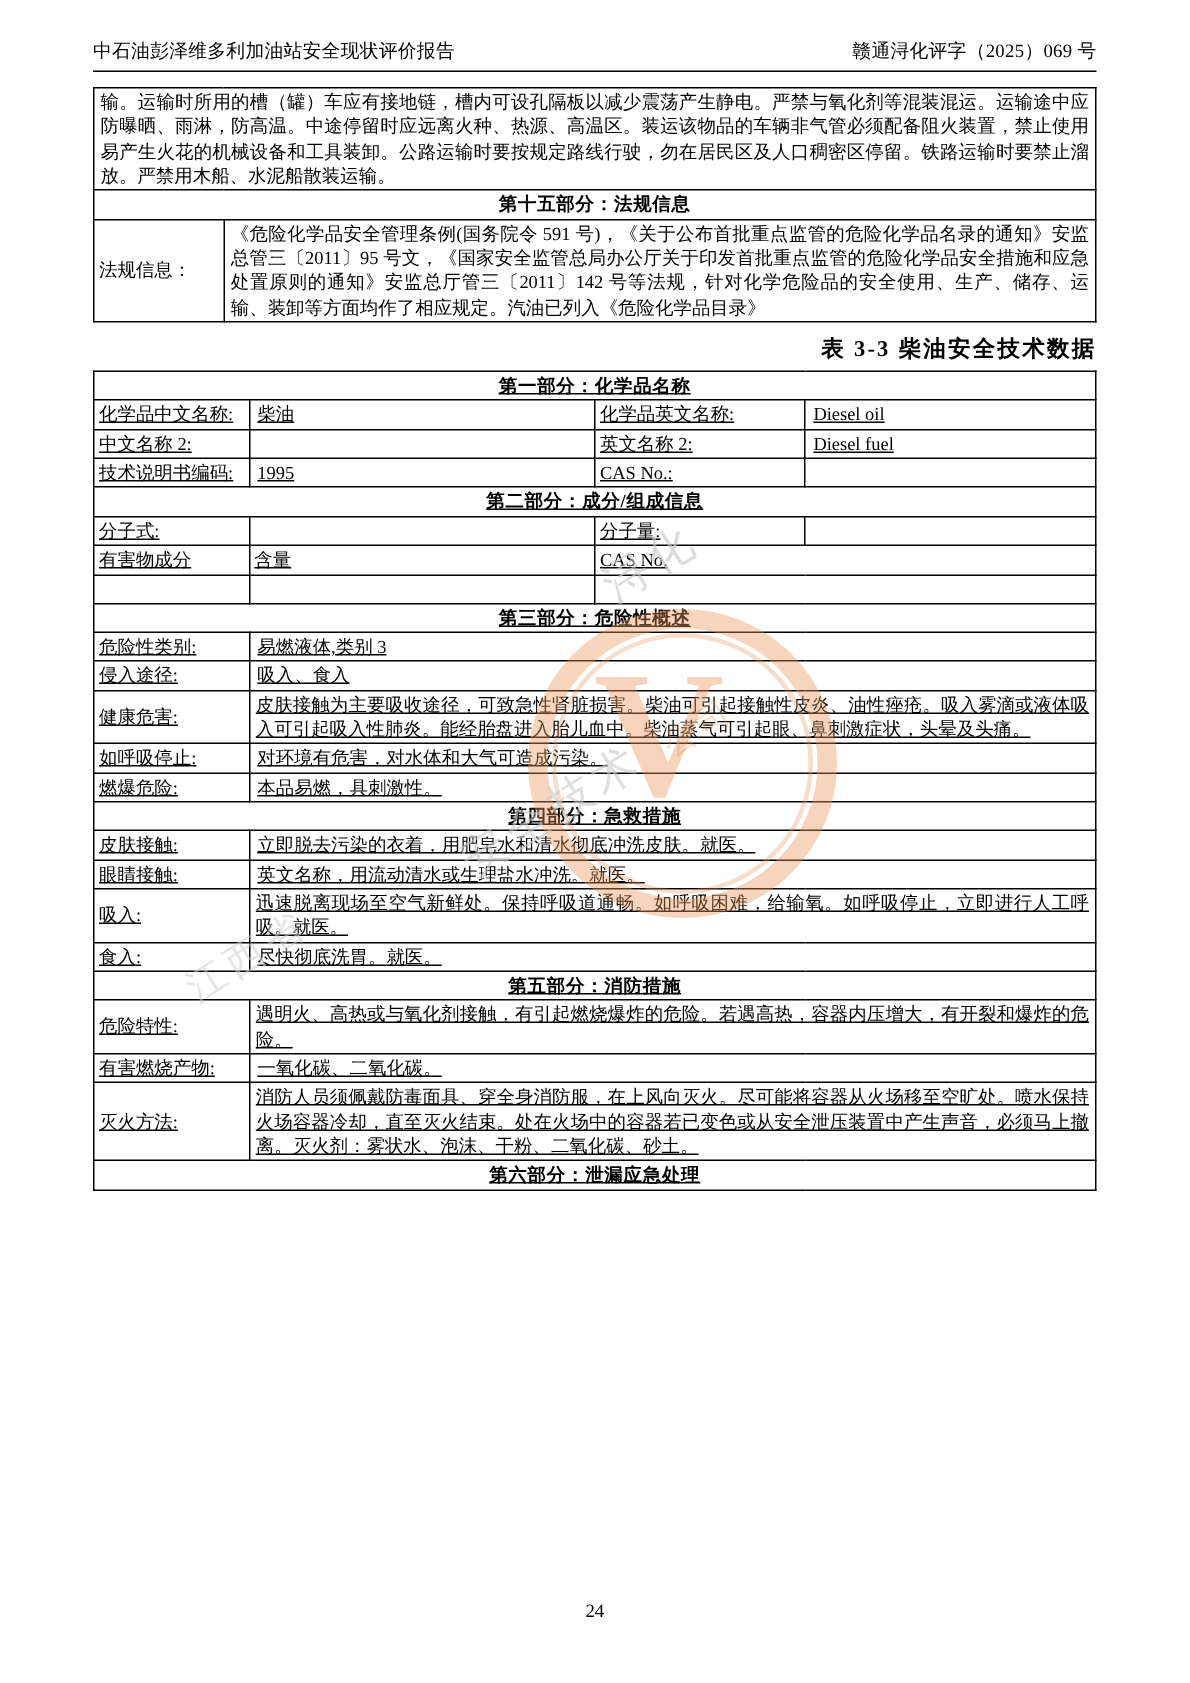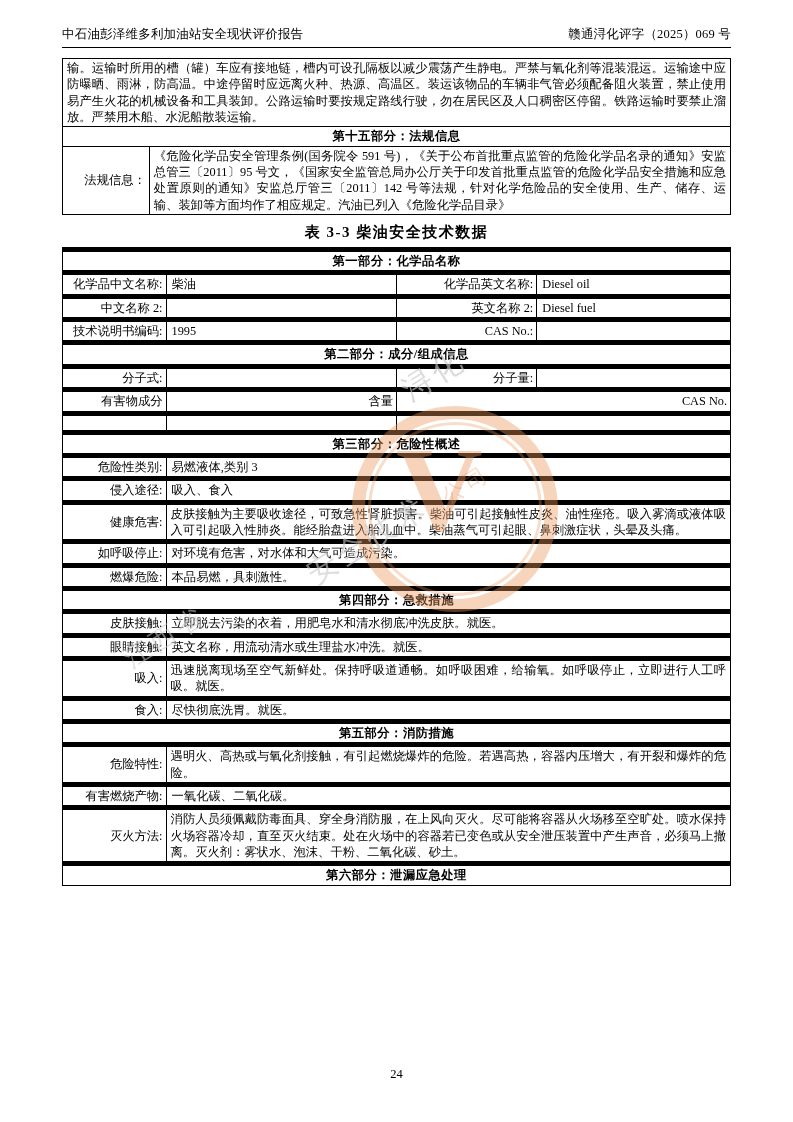--- a/index.html
+++ b/index.html
@@ -46,49 +46,49 @@
   }
   td {
     border: 1px solid #000;
     font-size: 12.3px;
     line-height: 1.33;
     padding: 1px 3px;
     vertical-align: middle;
     word-break: break-all;
   }
   td.label {
-    text-align: right;
+    text-align: left;
     white-space: nowrap;
   }
   td.section {
     text-align: center;
     font-weight: bold;
     letter-spacing: .5px;
   }
   td.body {
     text-align: justify;
     text-justify: inter-ideograph;
     padding: 1px 4px;
   }
   td.val { padding-left: 5px; }
 
-  .tbl-top td { border-top: 5px solid #000000; }
+  .tbl-top td { border-top: 1px solid #000000; text-decoration: underline; }
 
   
   .tbl-cont { margin-bottom: 8px; }
 
   
   .sub-heading {
     font-size: 16.5px;
     font-weight: bold;
     margin: 6px 0 6px 22px;
     letter-spacing: 1px;
   }
   .table-caption {
-    text-align: center;
+    text-align: right;
     font-size: 15px;
     font-weight: bold;
     letter-spacing: 1.5px;
     margin: 2px 0 5px 0;
   }
 
   
   .watermark {
     position: absolute;
     left: 0; top: 0;

